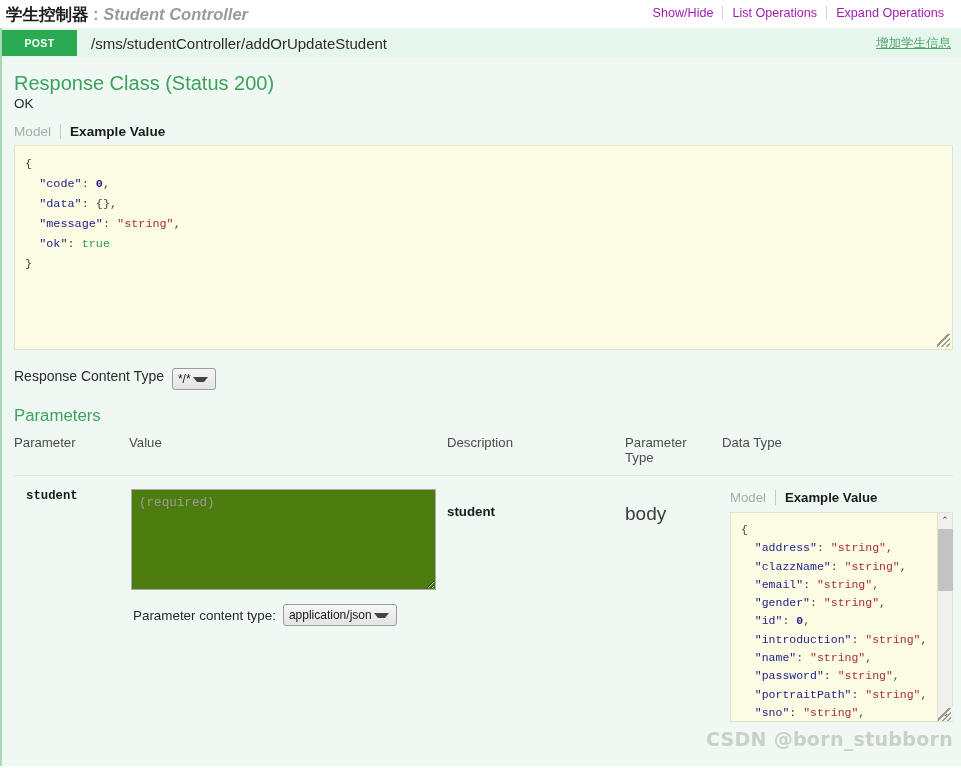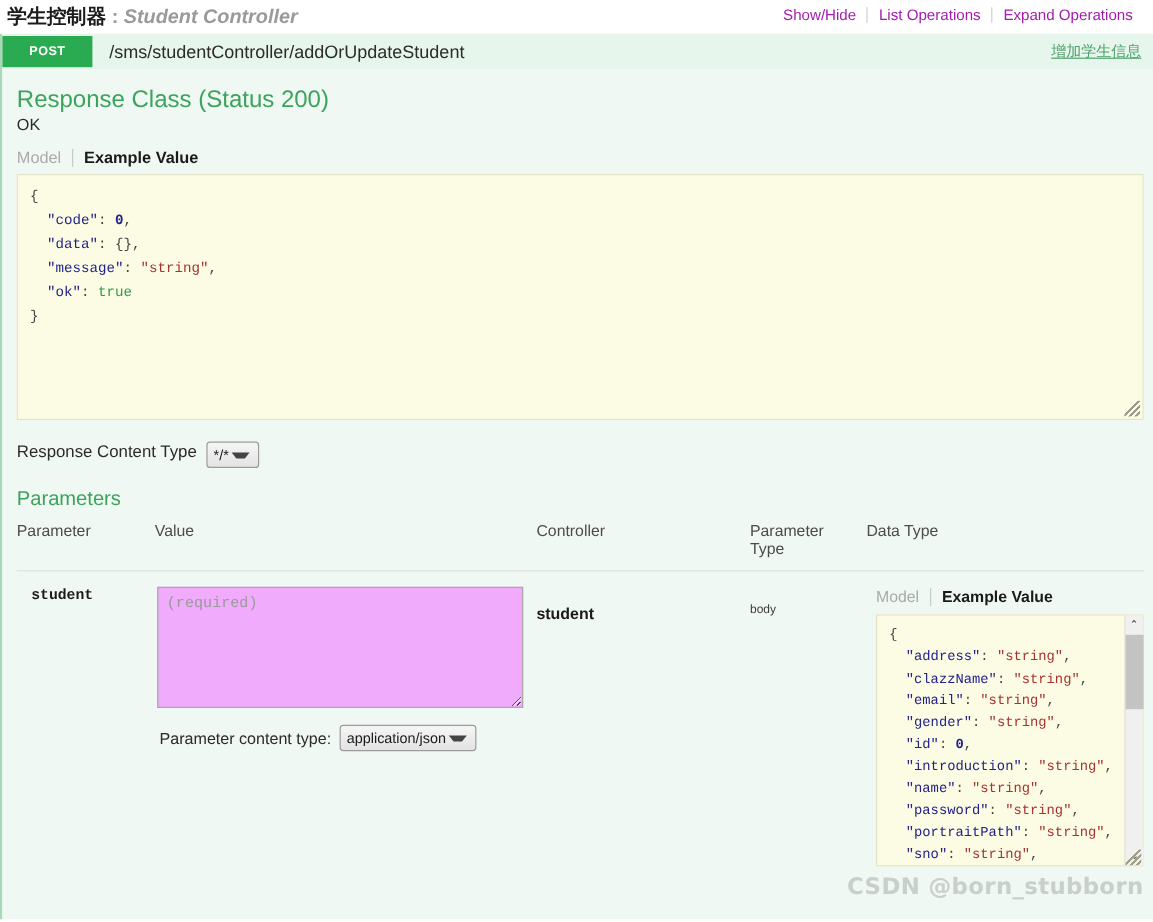--- a/index.html
+++ b/index.html
@@ -233,30 +233,30 @@
     color: #1a1a1a;
     padding-left: 12px;
   }
   .param-desc {
     font-size: 13.3px;
     font-weight: bold;
     color: #1a1a1a;
     padding-top: 15px;
   }
   .param-ptype {
-    font-size: 10px;
+    font-size: 19px;
     color: #3b3b3b;
     padding-top: 14px;
   }
 
   textarea.param-input {
     width: 305px;
     height: 101px;
     border: 1px solid #a9a9a9;
-    background: #f0abfc;
+    background: #4d7c0f;
     font-family: "Liberation Mono", "DejaVu Sans Mono", monospace;
     font-size: 12.6px;
     color: #1a1a1a;
     padding: 6px 7px;
     resize: both;
     outline: none;
     display: block;
     margin-left: 2px;
   }
   textarea.param-input::placeholder { color: #9a9a9a; }
@@ -394,21 +394,21 @@
         <col class="col-param">
           <col class="col-value">
           <col class="col-desc">
         <col class="col-ptype">
           <col class="col-dtype">
       </colgroup>
       <thead>
         <tr>
           <th>Parameter</th>
           <th>Value</th>
-          <th>Controller</th>
+          <th>Description</th>
           <th><span>Parameter</span><br><span>Type</span></th>
           <th>Data Type</th>
         </tr>
       </thead>
       <tbody>
         <tr>
           <td>
             <div class="param-name">student</div>
           </td>
           <td>

